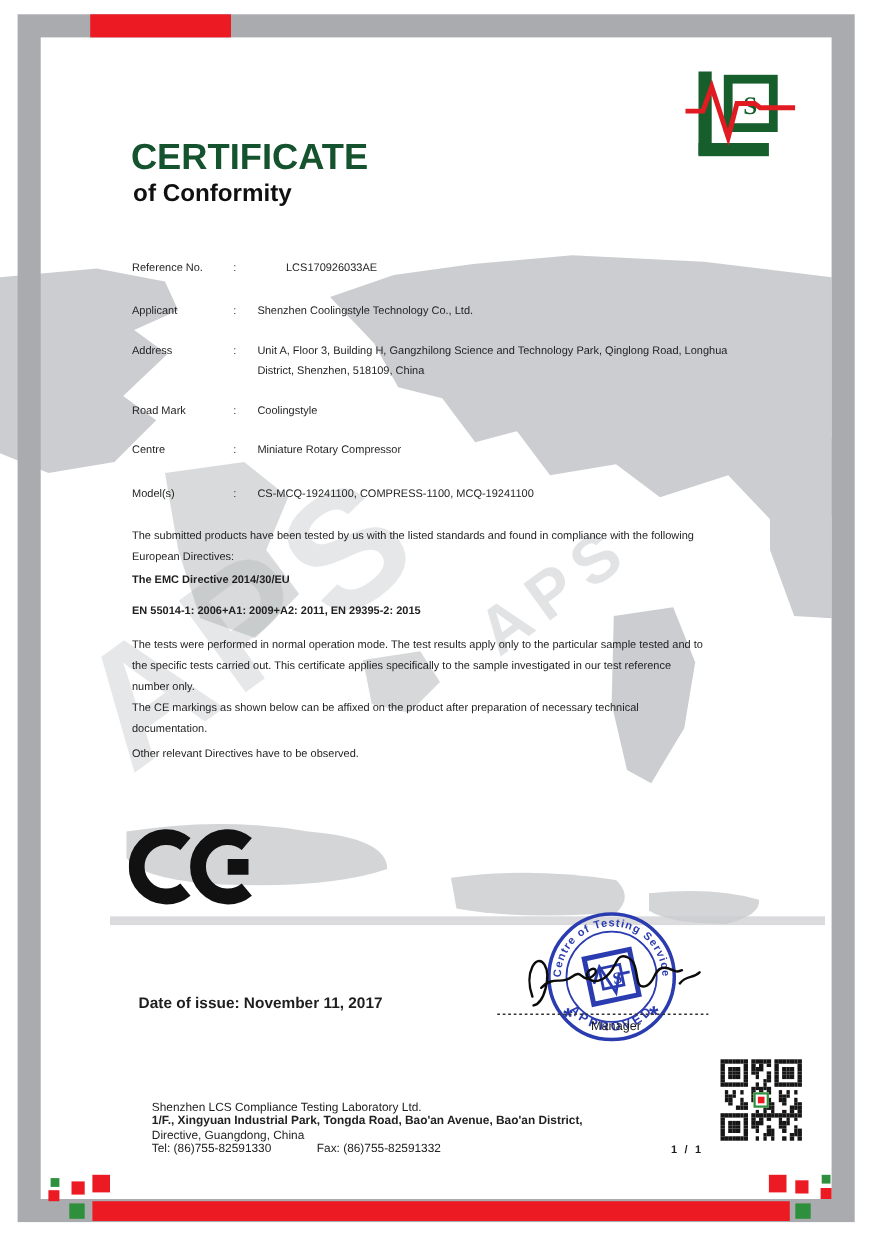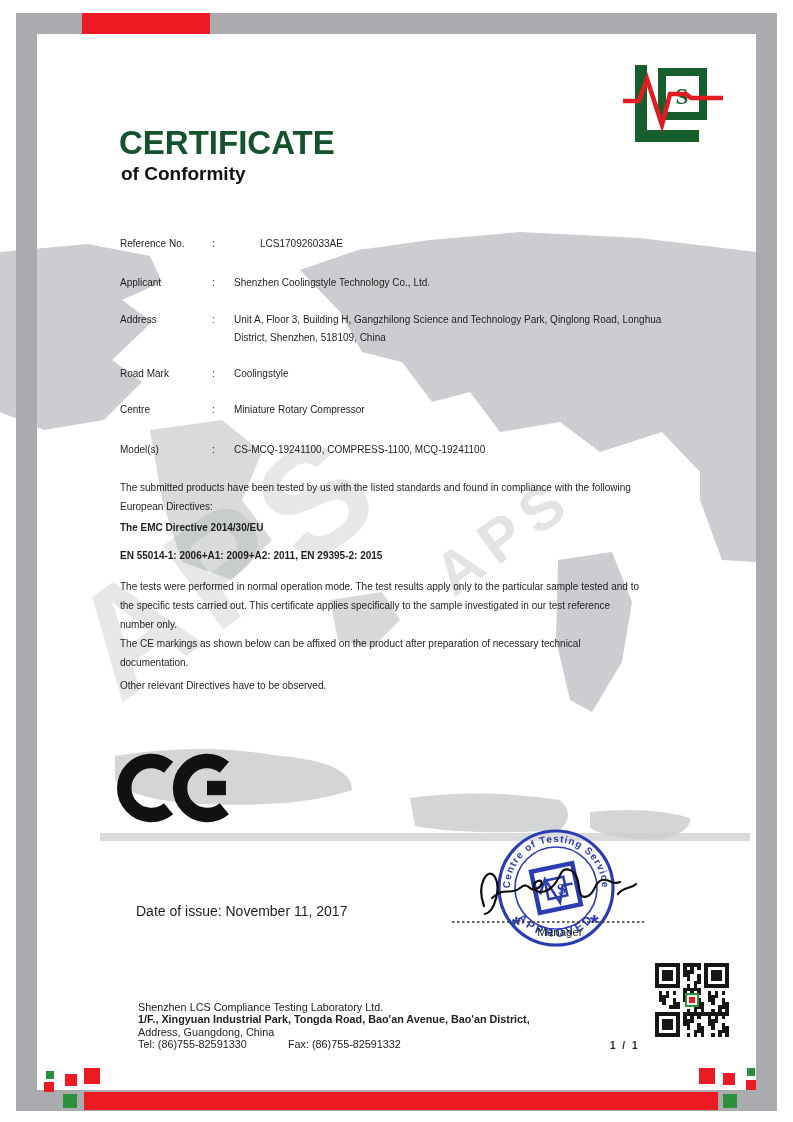--- a/index.html
+++ b/index.html
@@ -15,36 +15,36 @@
   .top-red{left:82px;top:13px;width:128px;height:21px;background:#ec1b23}
 
   
   .map{left:0;top:0;opacity:.9}
   .wm{position:absolute;font-weight:bold;color:#a2a5a8;letter-spacing:10px;transform-origin:0 100%}
   .wm1{left:140px;top:560px;font-size:150px;opacity:.26;transform:rotate(-36deg)}
   .wm2{left:462px;top:540px;font-size:60px;opacity:.30;transform:rotate(-36deg)}
 
   
   .title{left:119px;top:124px;font-size:33px;font-weight:bold;color:#14532d}
-  .subtitle{left:121px;top:163px;font-size:19px;font-weight:bold;color:#101010}
+  .subtitle{left:121px;top:163px;font-size:22px;font-weight:bold;color:#101010}
 
   
   .field-row{left:120px;display:flex;width:580px;font-size:10px;font-weight:normal;line-height:17.5px}
   .field-label{width:92px}
   .field-colon{width:22px}
   .field-value{width:440px}
 
   
   .para{left:120px;width:524px;font-size:10px;line-height:19px}
   .bold{font-weight:bold}
 
   .ce{left:117px;top:746px}
   .stamp{left:448px;top:826px}
   .sig{left:470px;top:840px}
-  .date-line{left:136px;top:903px;font-size:14px;font-weight:normal}
+  .date-line{left:126px;top:903px;font-size:14px;font-weight:bold}
 
   
   .footer{left:138px;top:1001px;font-size:10.8px;line-height:12.4px;color:#222}
   .footer .cols{display:flex}
   .footer .c1{width:150px}
   .page-num{left:610px;top:1040px;font-size:10px;font-weight:bold;letter-spacing:2px}
 
   
   .qr{left:655px;top:963px;width:74px;height:74px;display:grid;
       grid-template-rows:repeat(21,1fr);grid-template-columns:repeat(21,1fr);background:#fff}
@@ -163,21 +163,21 @@
 
 <svg class="abs sig" width="170" height="95" viewBox="0 0 170 95">
   <path d="M14,66 C6,44 18,26 25,37 C31,47 25,72 15,74 M22,58 C34,46 40,56 50,48 C60,40 58,54 68,48 C74,44 72,38 66,42 C60,46 66,56 78,50 C92,42 88,26 100,30 C114,36 104,62 118,56 C126,52 124,42 132,40 C140,38 142,46 150,42 M148,54 C154,46 160,50 166,44" fill="none" stroke="#0b0b0b" stroke-width="2.2" stroke-linecap="round"></path>
 </svg>
 
 <div class="abs date-line">Date of issue: November 11, 2017</div>
 
 <div class="abs footer">
   <div>Shenzhen LCS Compliance Testing Laboratory Ltd.</div>
   <div class="bold">1/F., Xingyuan Industrial Park, Tongda Road, Bao'an Avenue, Bao'an District,</div>
-  <div>Address, Guangdong, China</div>
+  <div>Directive, Guangdong, China</div>
   <div class="cols">
     <span class="c1">Tel: (86)755-82591330</span>
     <span>Fax: (86)755-82591332</span>
   </div>
 </div>
 
 <div class="abs page-num">1 / 1</div>
 
 <div class="abs qr">
     <i class="on"></i>

